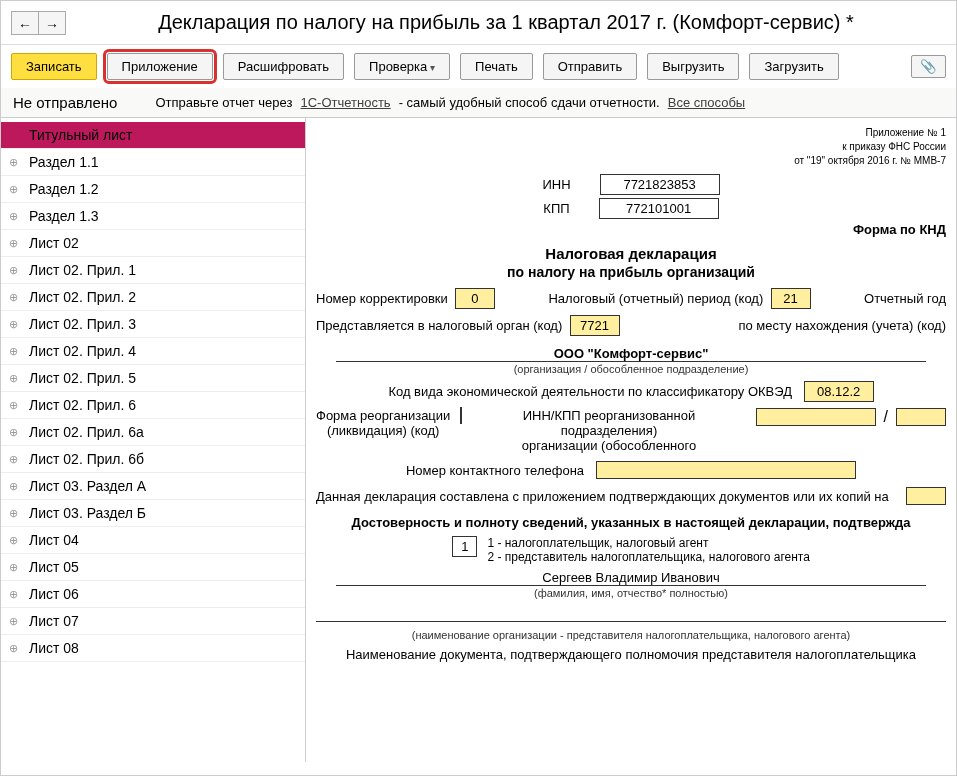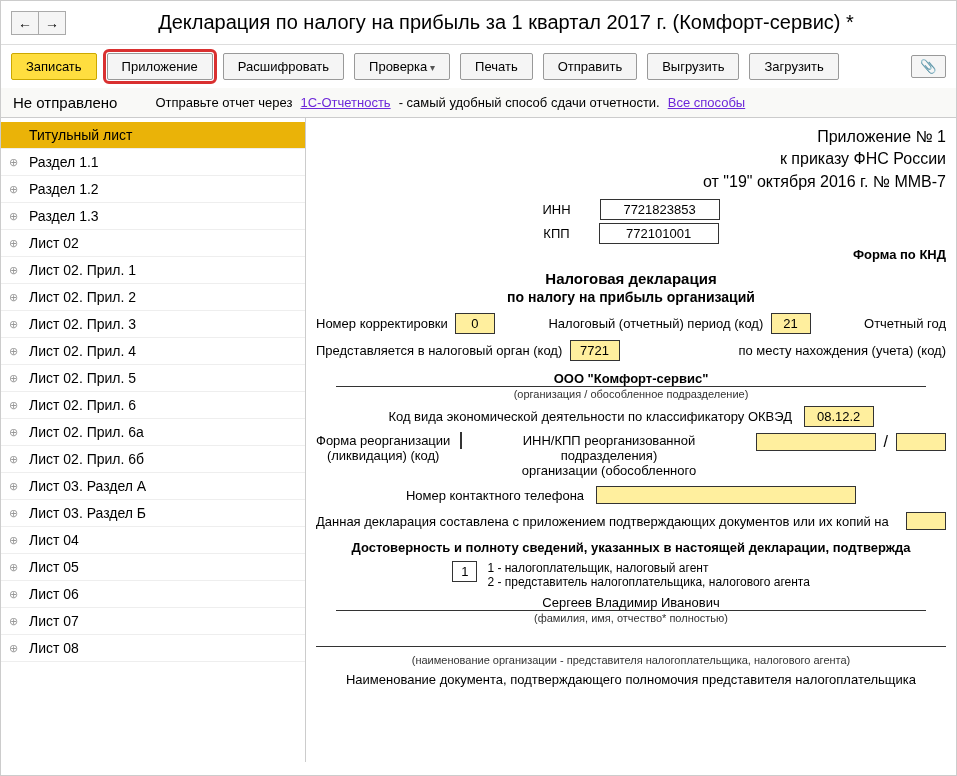--- a/index.html
+++ b/index.html
@@ -74,60 +74,60 @@
   .statusline {
     display: flex;
     align-items: center;
     gap: 8px;
     padding: 6px 12px;
     border-bottom: 1px solid #ccc;
     background: #f9f9f7;
     font-size: 13px;
   }
   .statusline .status { font-size: 15px; margin-right: 30px; }
-  .statusline a { color: #6d28d9; text-decoration: underline; cursor: pointer; }
+  .statusline a { color: #404040; text-decoration: underline; cursor: pointer; }
   .content {
     display: flex;
     height: calc(100% - 130px);
   }
   .sidebar {
     width: 305px;
     border-right: 1px solid #ccc;
     overflow-y: auto;
     padding: 4px 0;
   }
   .side-item {
     display: flex;
     align-items: center;
     padding: 5px 8px 5px 28px;
     border-bottom: 1px solid #eee;
     cursor: pointer;
     position: relative;
     font-size: 14px;
   }
   .side-item.selected {
-    background: #eab308;
+    background: #be185d;
   }
   .side-item::before {
     content: "⊕";
     position: absolute;
     left: 8px;
     color: #999;
     font-size: 11px;
   }
   .side-item.selected::before { content: ""; }
   .form-area {
     flex: 1;
     overflow: auto;
     padding: 8px 10px;
     font-size: 13px;
   }
   .top-note {
     text-align: right;
-    font-size: 16px;
+    font-size: 10px;
     line-height: 1.4;
     margin-bottom: 6px;
   }
   .row {
     display: flex;
     align-items: center;
     gap: 4px;
     margin: 3px 0;
   }
   .row.center { justify-content: center; }

